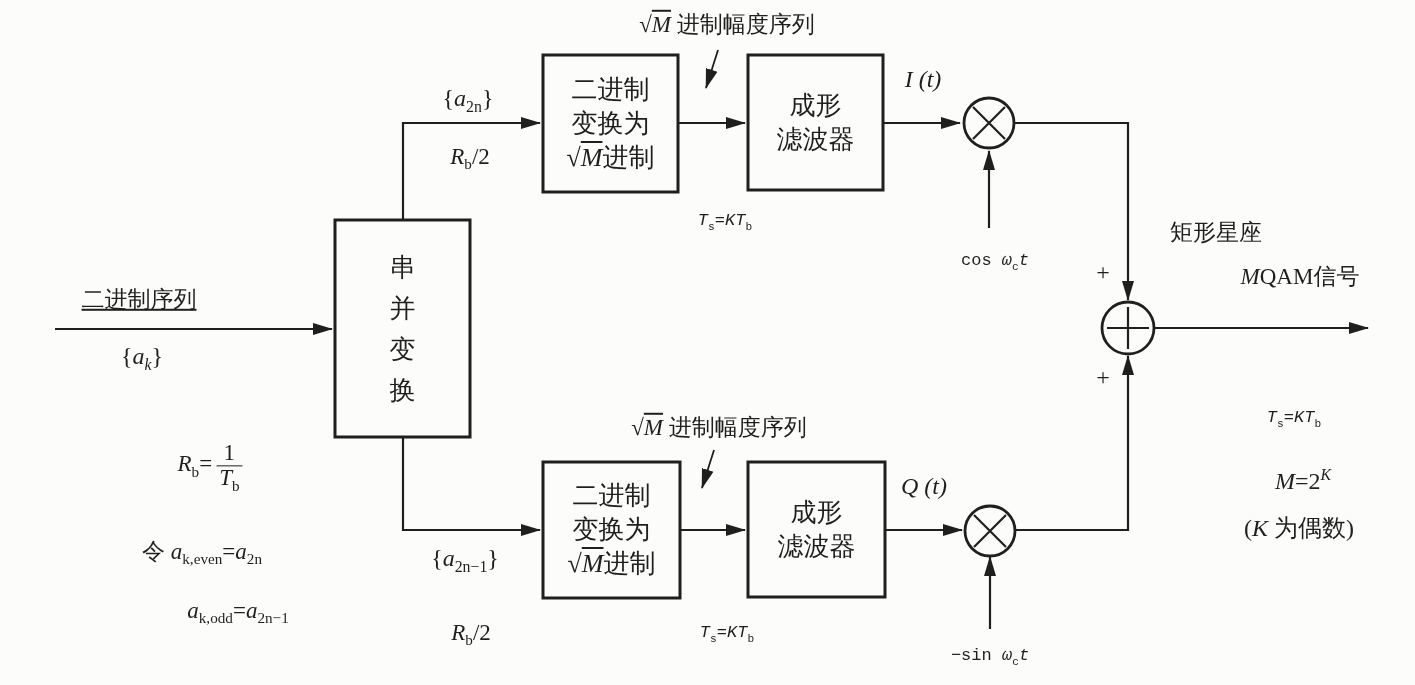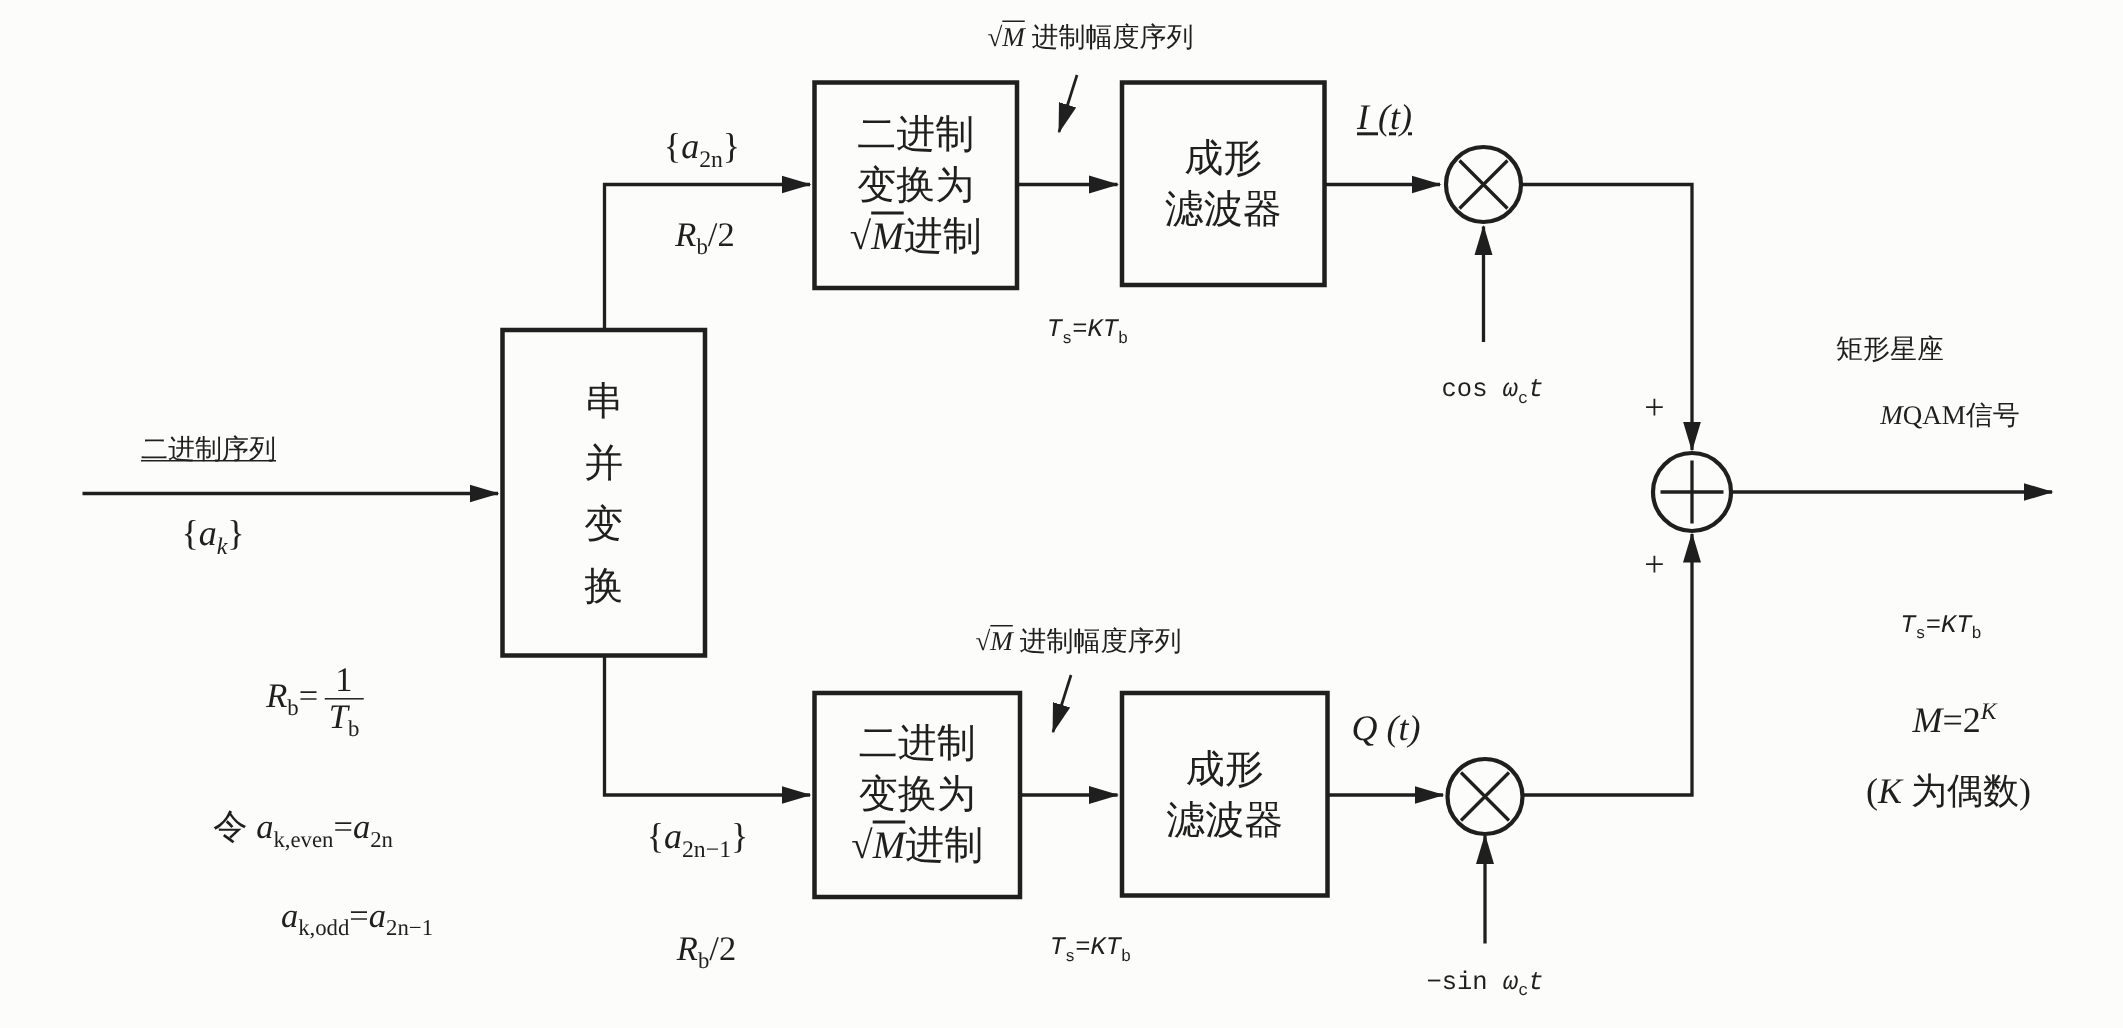--- a/index.html
+++ b/index.html
@@ -13,21 +13,21 @@
   sub{font-size:0.66em;line-height:0;}
   sup{font-size:0.66em;line-height:0;}
   .ovl{text-decoration:overline;font-style:italic;}
   .box-text{position:absolute;display:flex;flex-direction:column;
             align-items:center;justify-content:center;text-align:center;}
   .box-text.cn{font-size:26px;line-height:34px;}
   .sp-chars{font-size:26px;line-height:41px;}
   .frac{display:inline-flex;flex-direction:column;align-items:center;
         vertical-align:middle;line-height:1.05;margin-left:4px;}
   .frac .den{border-top:1.6px solid #1f1f1f;padding:0 3px;} .fs21{font-size:17px;font-family:Liberation Mono, monospace;} .fs22{font-size:23px;}
-  .fs24{font-size:24px;} .fs25{font-size:18px;}
+  .fs24{font-size:24px;} .fs25{font-size:23px;}
 </style>
 </head>
 <body>
 
 <div id="stage">
 
   <svg id="wires" width="1415" height="685" viewBox="0 0 1415 685">
     <defs>
       <marker id="ah" viewBox="0 0 20 14" refX="19" refY="7" markerWidth="20" markerHeight="14" orient="auto-start-reverse" markerUnits="userSpaceOnUse">
         <path d="M0,1 L20,7 L0,13 z" fill="#1f1f1f"></path>
@@ -101,35 +101,35 @@
 
   <div class="box-text cn" style="left:748px;top:55px;width:135px;height:135px;">
     <span>成形</span>
     <span>滤波器</span>
   </div>
 
   <div class="lbl fs21" style="left:725px;top:221px;">
     <span class="it">T</span><sub>s</sub><span>=</span><span class="it">KT</span><sub>b</sub>
   </div>
 
-  <div class="lbl fs24 it" style="left:923px;top:80px;text-decoration:underline;">
+  <div class="lbl fs24 it" style="left:923px;top:80px;">
     <span>I (t)</span>
   </div>
   <div class="lbl fs21" style="left:995px;top:261px;">
     <span>cos </span><span class="it">ω</span><sub>c</sub><span class="it">t</span>
   </div>
 
   <div class="lbl fs24" style="left:1103px;top:273px;">
     <span>+</span>
   </div>
   <div class="lbl fs24" style="left:1103px;top:378px;">
     <span>+</span>
   </div>
 
-  <div class="lbl fs25" style="left:1260px;top:233px;">
+  <div class="lbl fs25" style="left:1216px;top:233px;">
     <span>矩形星座</span>
   </div>
   <div class="lbl fs25" style="left:1300px;top:277px;">
     <span class="it">M</span><span>QAM信号</span>
   </div>
   <div class="lbl fs21" style="left:1294px;top:418px;">
     <span class="it">T</span><sub>s</sub><span>=</span><span class="it">KT</span><sub>b</sub>
   </div>
   <div class="lbl fs24" style="left:1303px;top:482px;">
     <span class="it">M</span><span>=2</span><sup class="it">K</sup>

